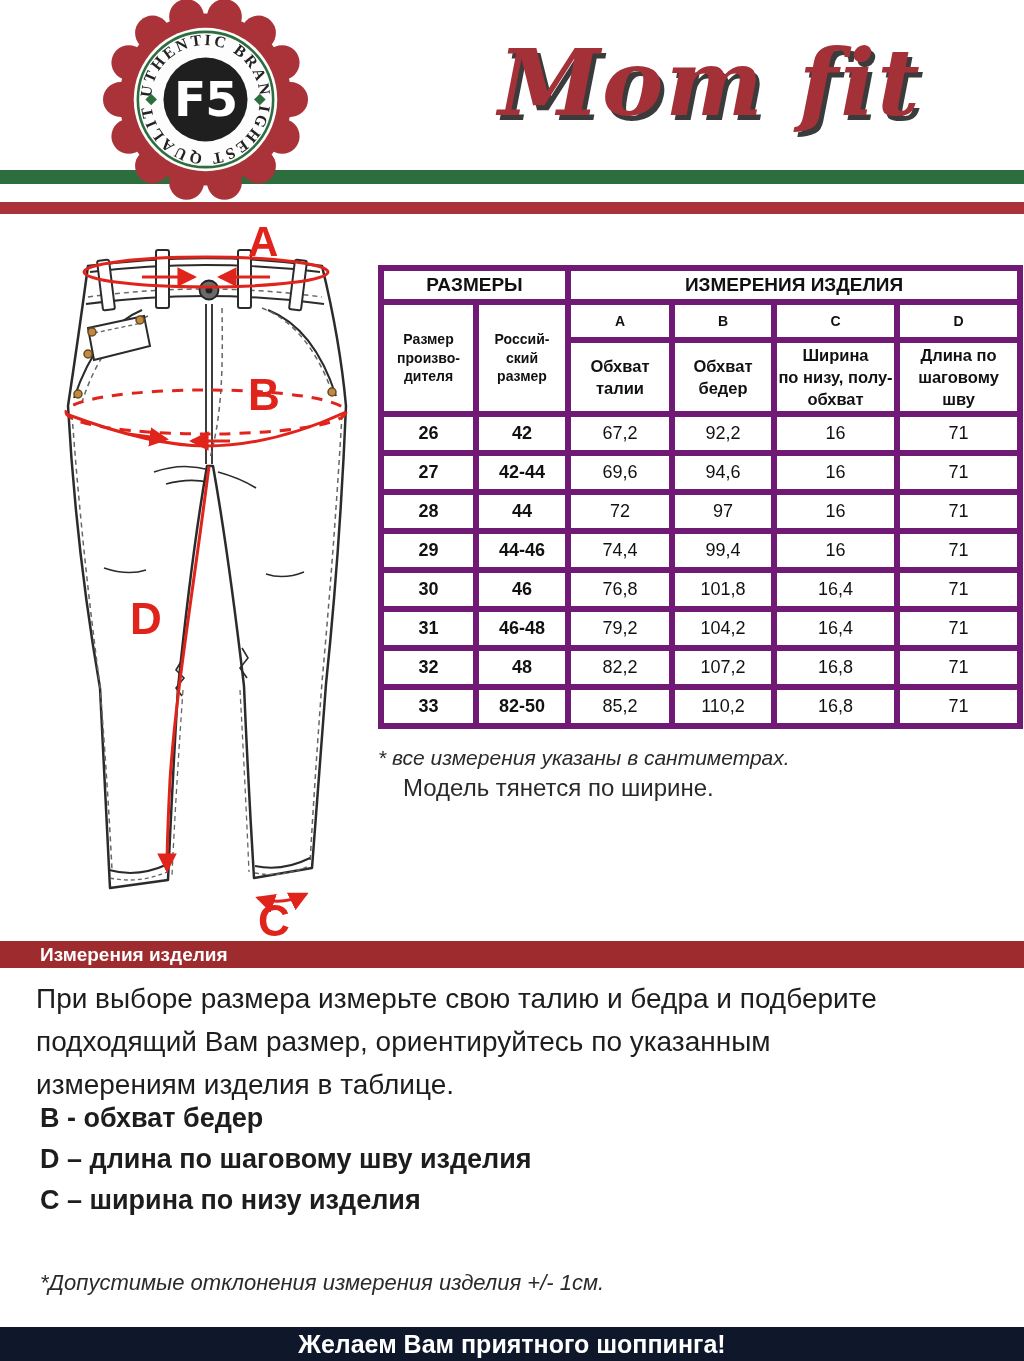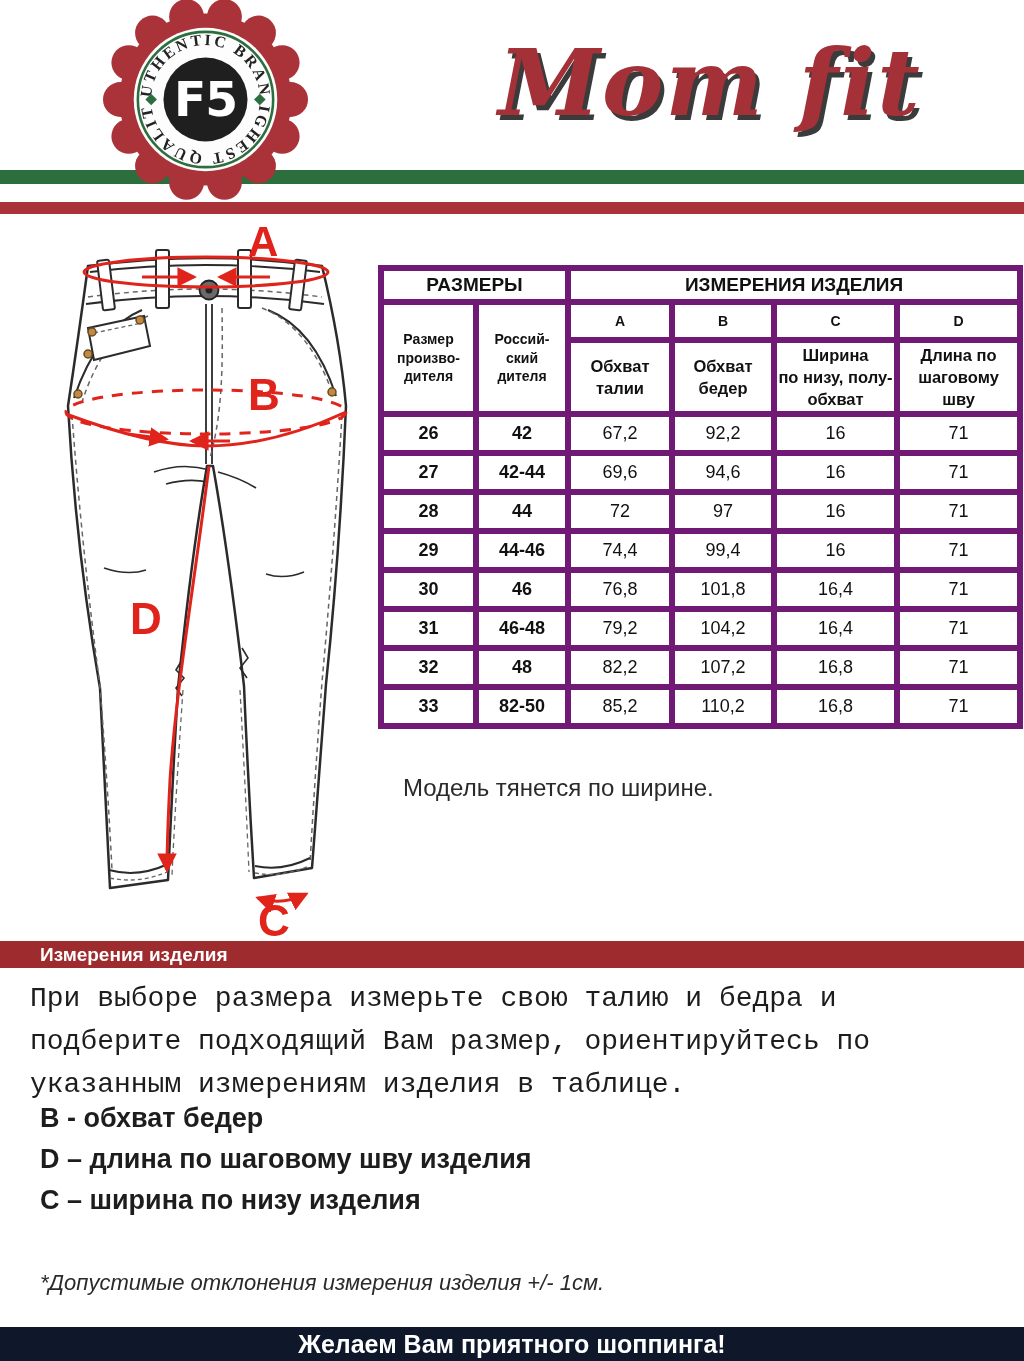--- a/index.html
+++ b/index.html
@@ -40,21 +40,21 @@
   tbody td.b{font-weight:bold;}
 
   
   .note-units{position:absolute;left:378px;top:746px;font-size:21px;font-style:italic;color:#2a2a2a;}
   .note-stretch{position:absolute;left:378px;top:774px;font-size:24px;color:#2a2a2a;margin-left:25px;}
 
   
   .red-banner{position:absolute;left:0;right:0;top:941px;height:27px;background:#9e2b2e;
               color:#ffffff;font-size:19px;font-weight:bold;line-height:27px;padding-left:40px;
               box-sizing:border-box;}
-  .intro{position:absolute;left:30px;top:978px;width:890px;font-size:28px;line-height:1.53;color:#1d1d1d;font-family:Liberation Mono, monospace;}
+  .intro{position:absolute;left:36px;top:978px;width:890px;font-size:28px;line-height:1.53;color:#1d1d1d;}
   .legend{position:absolute;left:40px;top:1098px;}
   .legend-item{font-size:27px;font-weight:bold;line-height:41px;color:#1d1d1d;}
   .tolerance{position:absolute;left:40px;top:1270px;font-size:22px;font-style:italic;color:#2a2a2a;}
 
   
   .footer-bar{position:absolute;left:0;right:0;top:1327px;height:34px;background:#0f172a;
               color:#ffffff;font-size:25px;font-weight:bold;line-height:34px;text-align:center;}
 </style>
 </head>
 <body>
@@ -199,21 +199,21 @@
       <tr class="gh-row">
         <th colspan="2">РАЗМЕРЫ</th>
         <th colspan="4">ИЗМЕРЕНИЯ ИЗДЕЛИЯ</th>
       </tr>
       <tr class="letter-row">
         <th rowspan="2" class="sub pre">Размер
 произво-
 дителя</th>
         <th rowspan="2" class="sub pre">Россий-
 ский
-дителя</th>
+размер</th>
         <th>A</th>
         <th>B</th>
         <th>C</th>
         <th>D</th>
       </tr>
       <tr class="sub-row">
         <th class="sub pre">Обхват
 талии</th>
         <th class="sub pre">Обхват
 бедер</th>
@@ -286,20 +286,21 @@
           <td class="b">33</td>
           <td class="b">82-50</td>
           <td>85,2</td>
           <td>110,2</td>
           <td>16,8</td>
           <td>71</td>
         </tr>
       </tbody>
   </table>
 
+  <div class="note-units">* все измерения указаны в сантиметрах.</div>
   <div class="note-stretch">Модель тянется по ширине.</div>
 
   <div class="red-banner">Измерения изделия</div>
   <div class="intro">При выборе размера измерьте свою талию и бедра и подберите подходящий Вам размер, ориентируйтесь по указанным измерениям изделия в таблице.</div>
   <div class="legend">
     <div class="legend-item">B - обхват бедер</div>
     <div class="legend-item">D – длина по шаговому шву изделия</div>
     <div class="legend-item">C – ширина по низу изделия</div>
   </div>
   <div class="tolerance">*Допустимые отклонения измерения изделия +/- 1см.</div>

